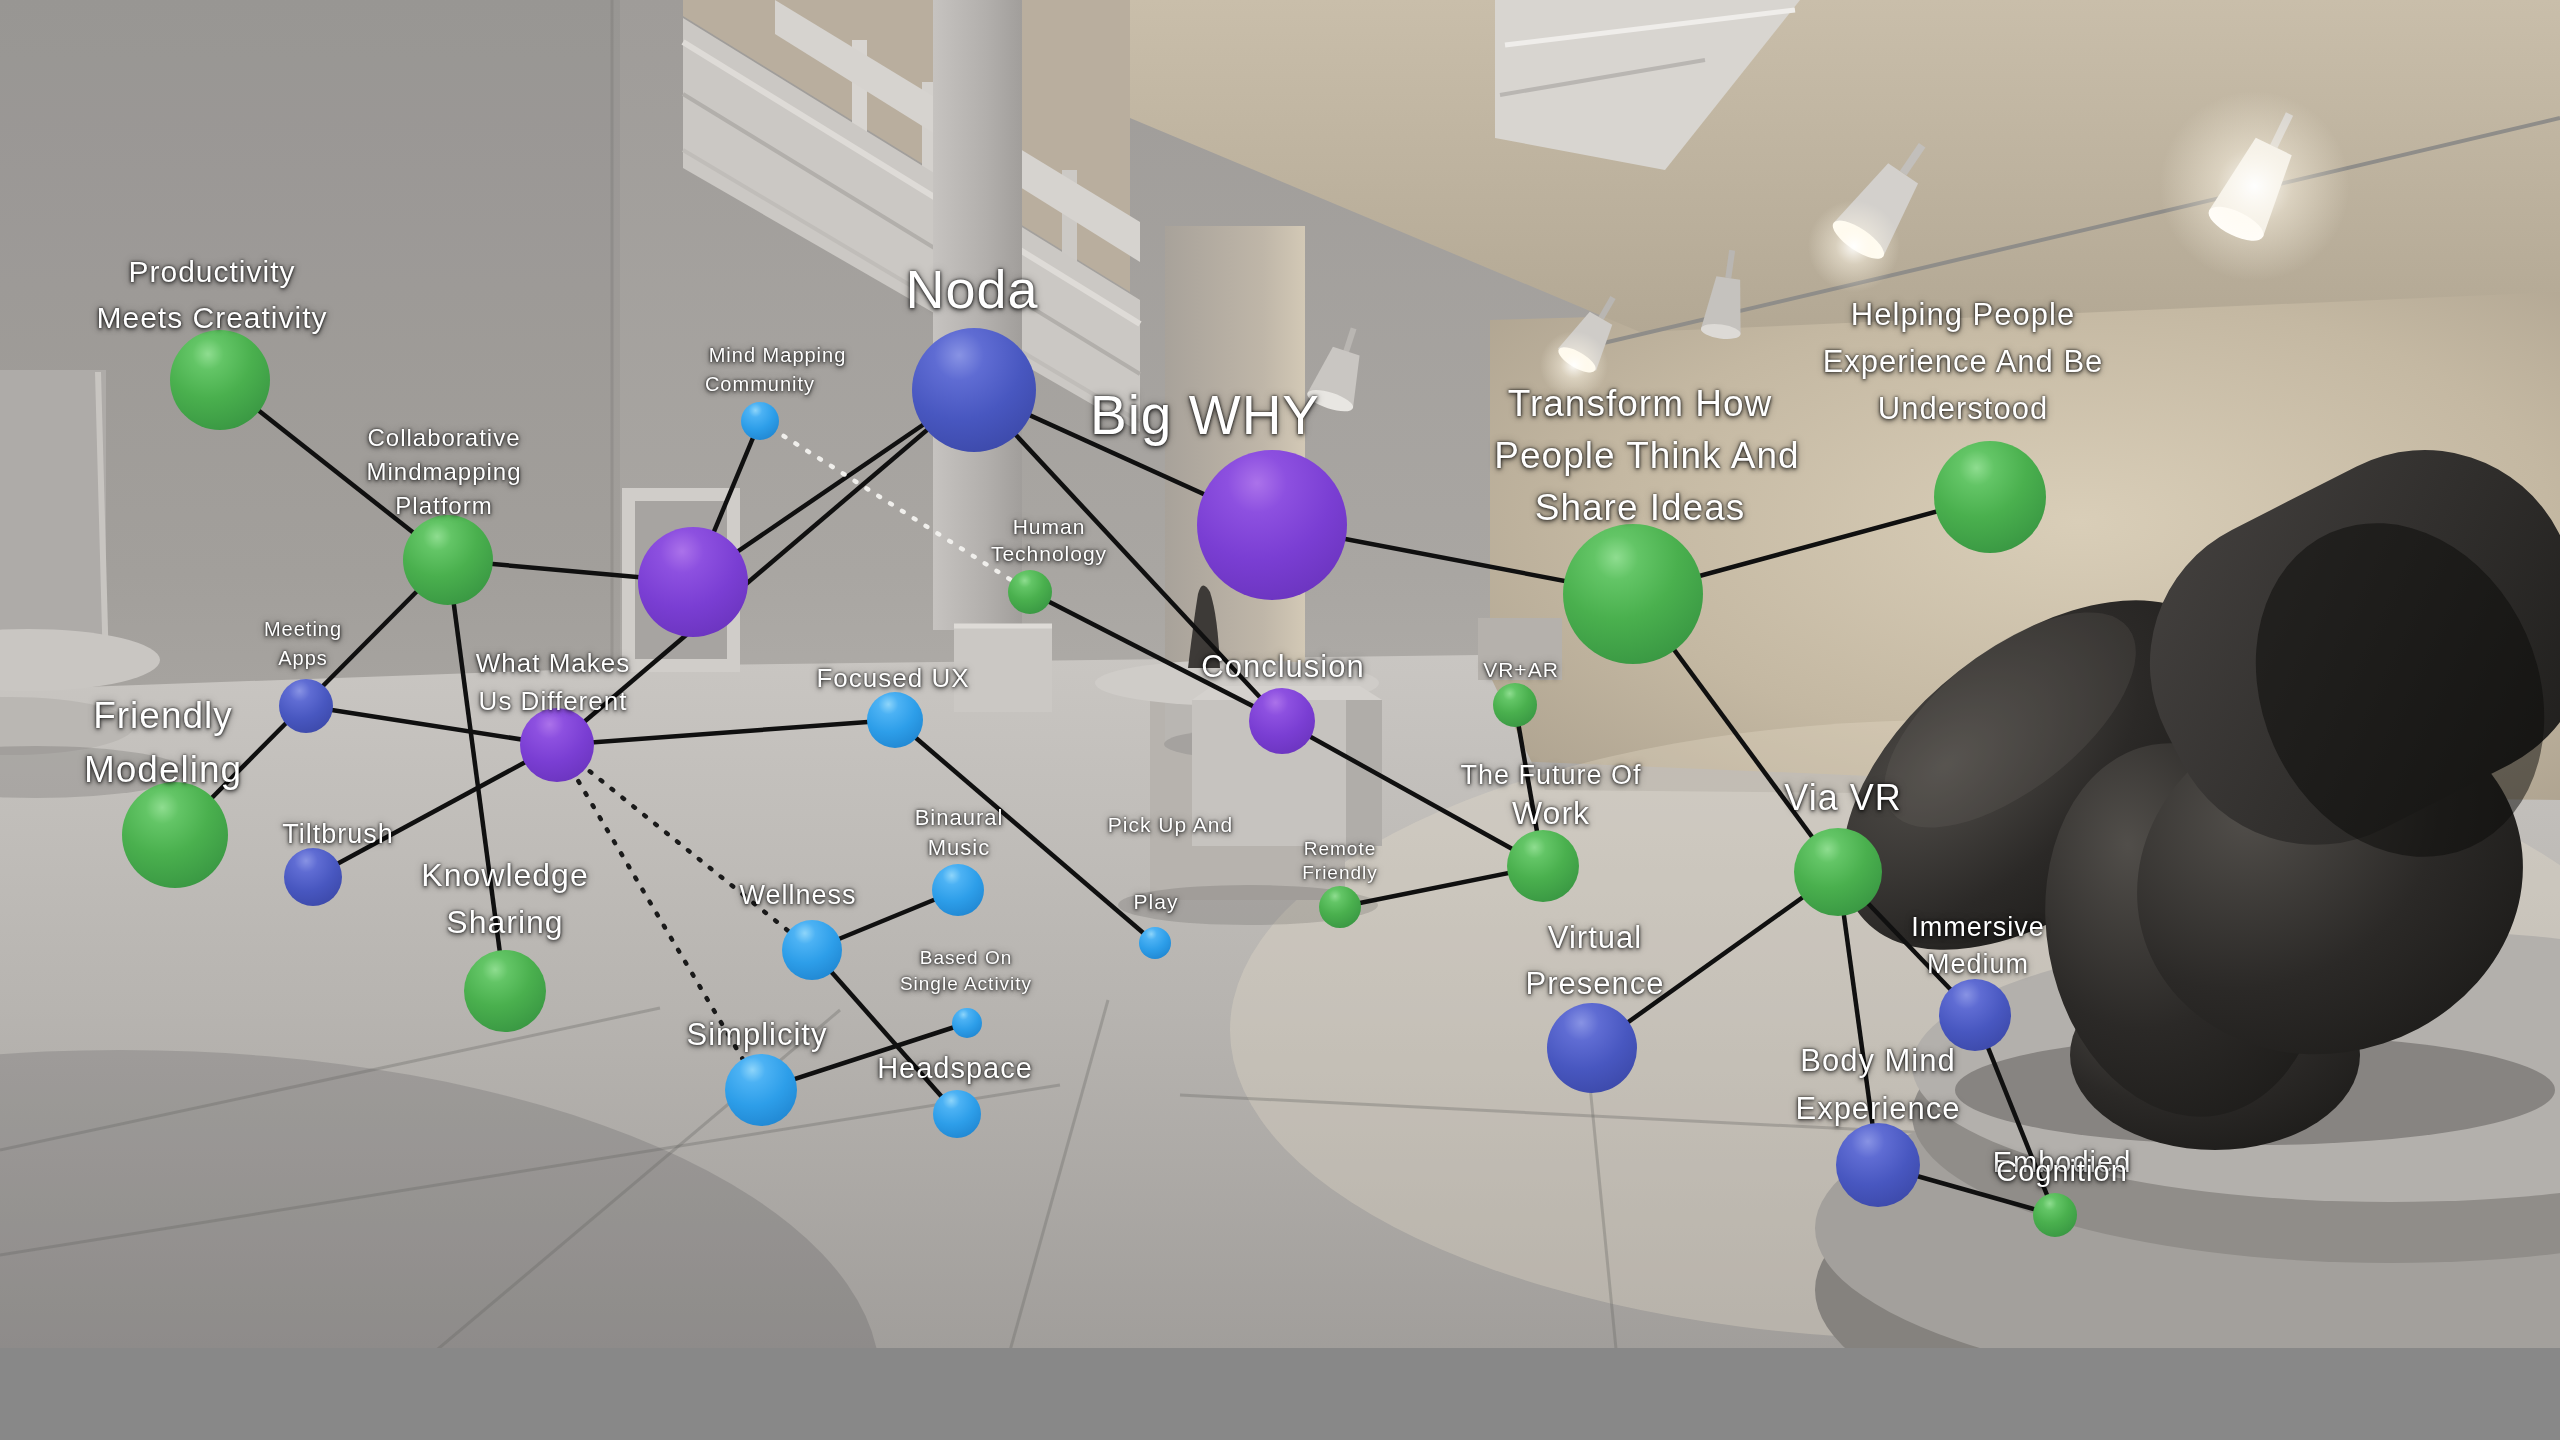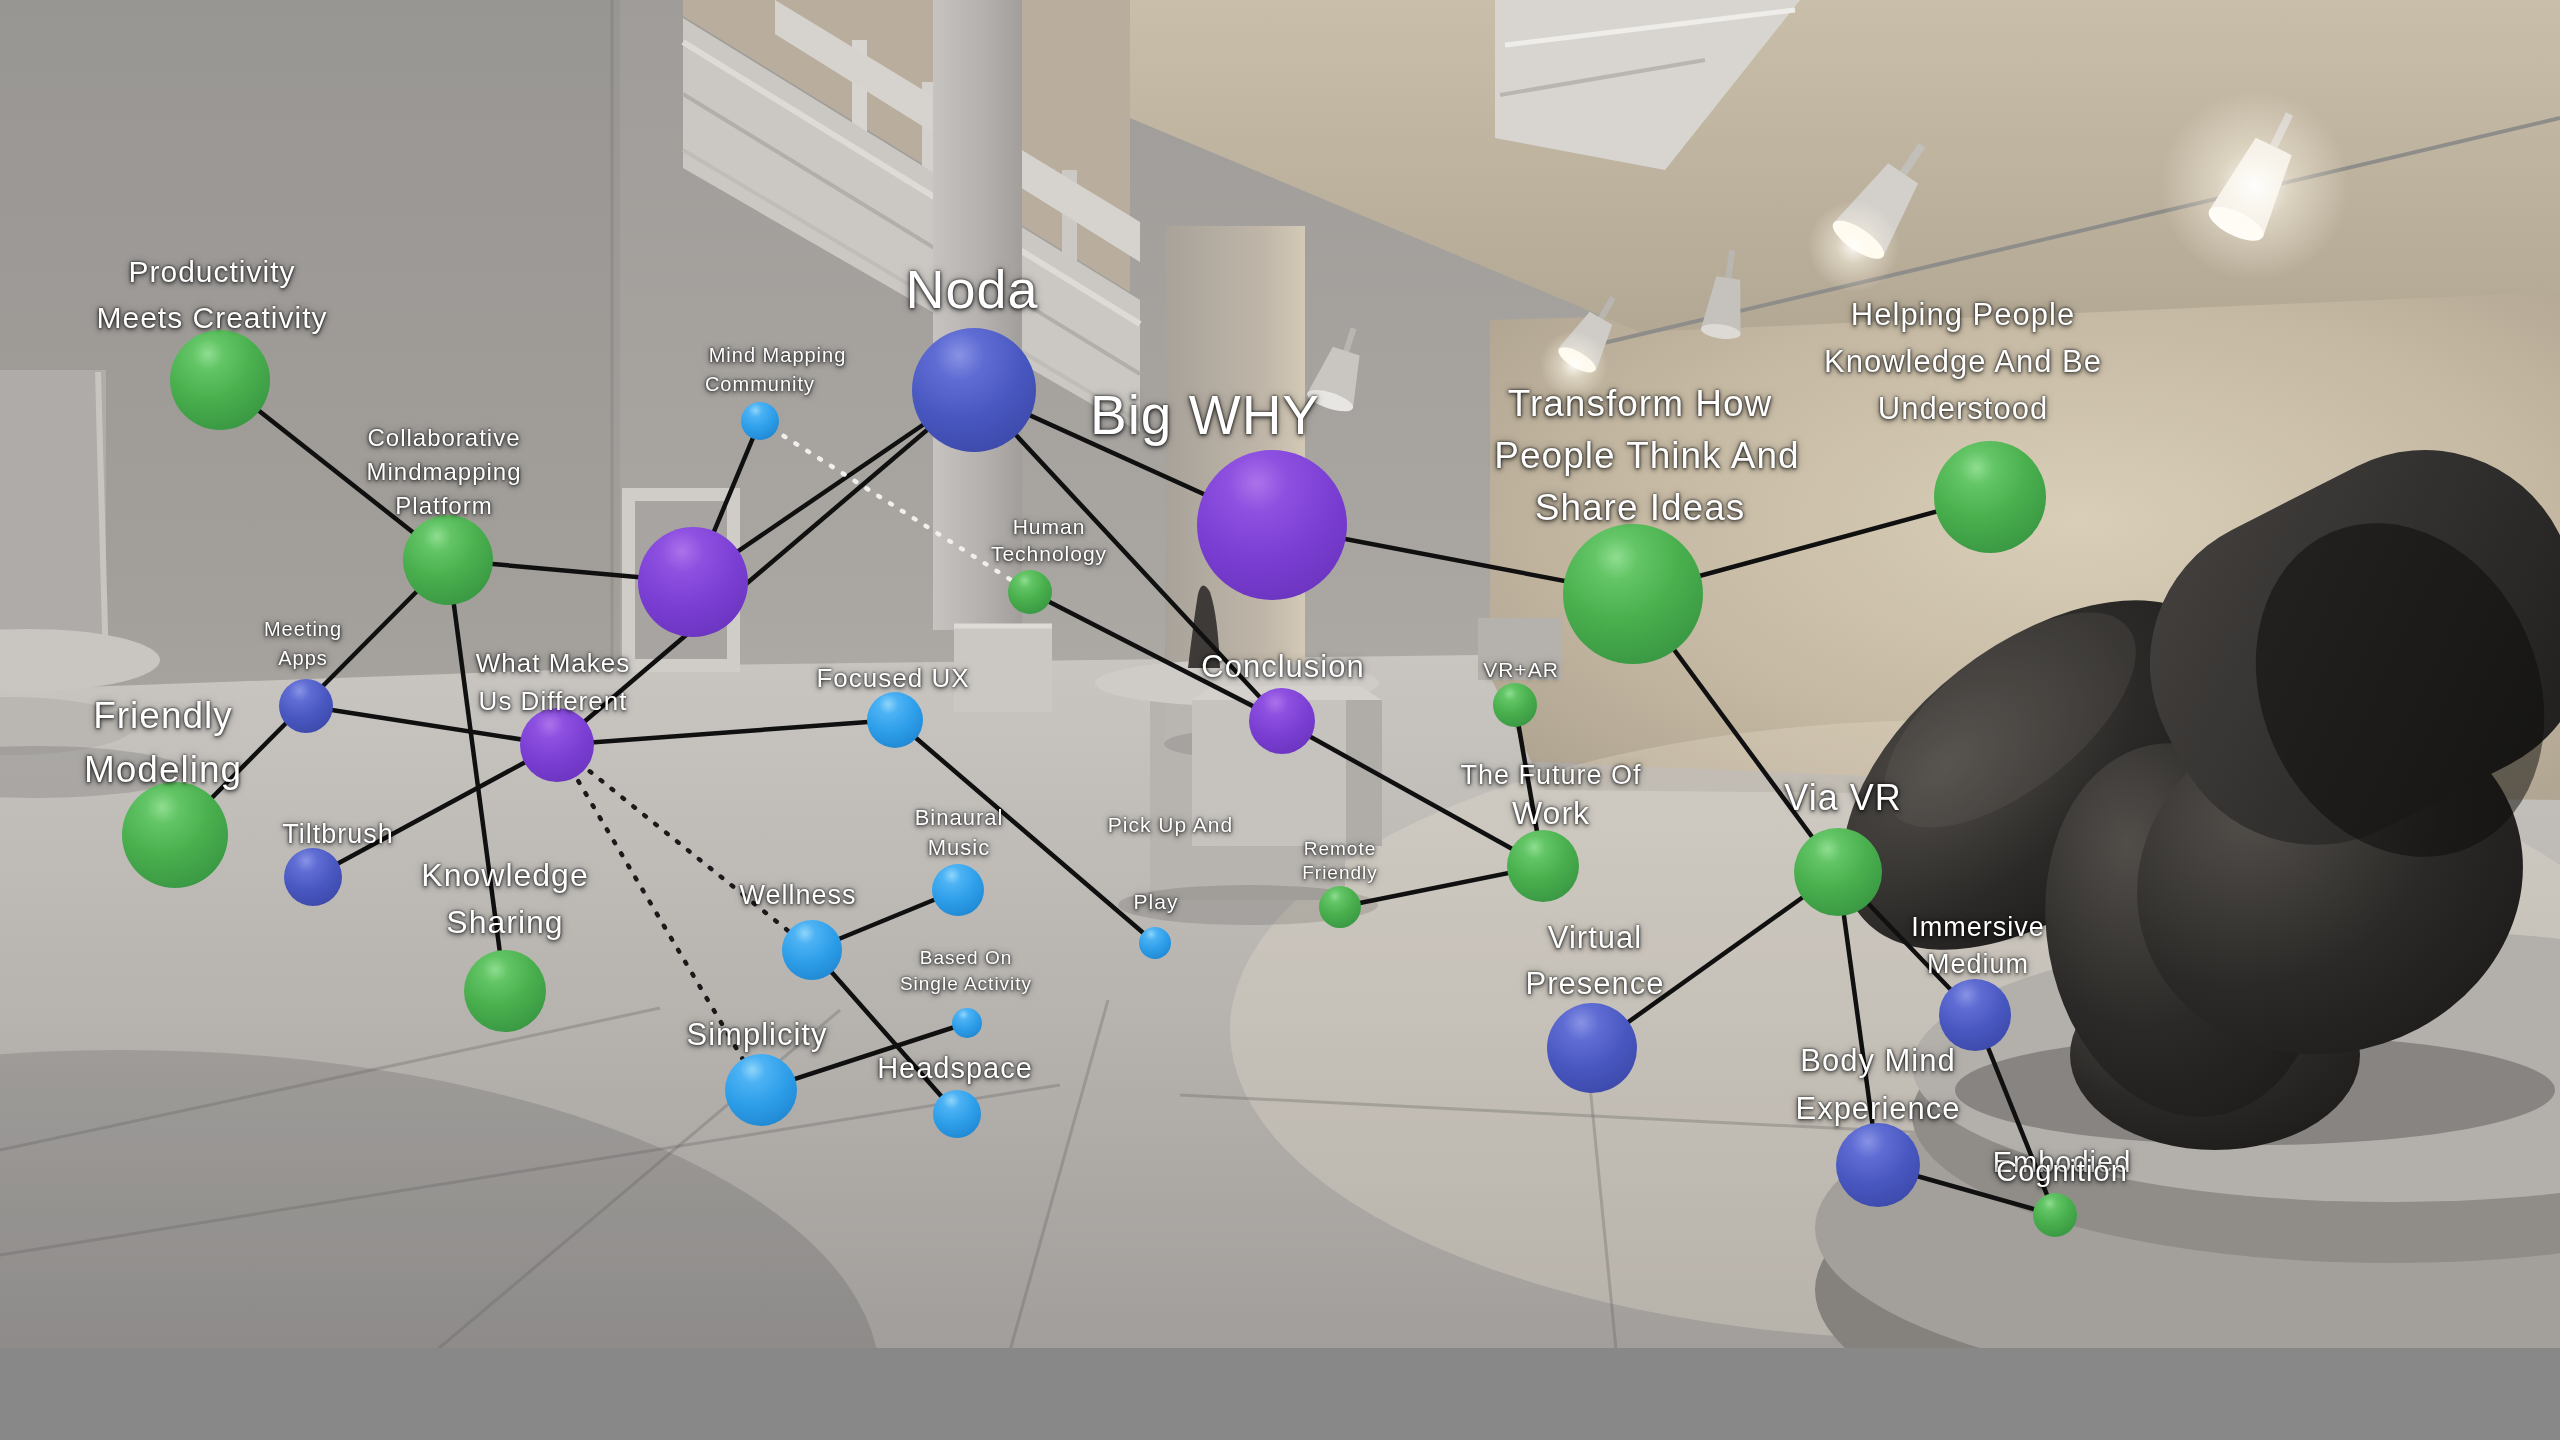--- a/index.html
+++ b/index.html
@@ -245,21 +245,21 @@
     <div class="nlabel" style="left: 1049px; top: 527px; font-size: 21px;">Human</div>
     <div class="nlabel" style="left: 1049px; top: 554px; font-size: 21px;">Technology</div>
     <div class="sphere purple" style="left: 1249px; top: 688px; height: 66px; width: 66px;"></div>
     <div class="nlabel" style="left: 1283px; top: 667px; font-size: 31px;">Conclusion</div>
     <div class="sphere green" style="left: 1563px; top: 524px; height: 140px; width: 140px;"></div>
     <div class="nlabel" style="left: 1640px; top: 404px; font-size: 37px;">Transform How</div>
     <div class="nlabel" style="left: 1640px; top: 456px; font-size: 37px; padding-left: 14px;">People Think And</div>
     <div class="nlabel" style="left: 1640px; top: 508px; font-size: 37px;">Share Ideas</div>
     <div class="sphere green" style="left: 1934px; top: 441px; height: 112px; width: 112px;"></div>
     <div class="nlabel" style="left: 1963px; top: 315px; font-size: 31px;">Helping People</div>
-    <div class="nlabel" style="left: 1963px; top: 362px; font-size: 31px;">Knowledge And Be</div>
+    <div class="nlabel" style="left: 1963px; top: 362px; font-size: 31px;">Experience And Be</div>
     <div class="nlabel" style="left: 1963px; top: 409px; font-size: 31px;">Understood</div>
     <div class="sphere indigo" style="left: 279px; top: 679px; height: 54px; width: 54px;"></div>
     <div class="nlabel" style="left: 303px; top: 629px; font-size: 20px;">Meeting</div>
     <div class="nlabel" style="left: 303px; top: 658px; font-size: 20px;">Apps</div>
     <div class="sphere purple" style="left: 520px; top: 708px; height: 74px; width: 74px;"></div>
     <div class="nlabel" style="left: 553px; top: 663px; font-size: 26px;">What Makes</div>
     <div class="nlabel" style="left: 553px; top: 701px; font-size: 26px;">Us Different</div>
     <div class="sphere blue" style="left: 867px; top: 692px; height: 56px; width: 56px;"></div>
     <div class="nlabel" style="left: 893px; top: 678px; font-size: 26px;">Focused UX</div>
     <div class="sphere green" style="left: 1493px; top: 683px; height: 44px; width: 44px;"></div>

